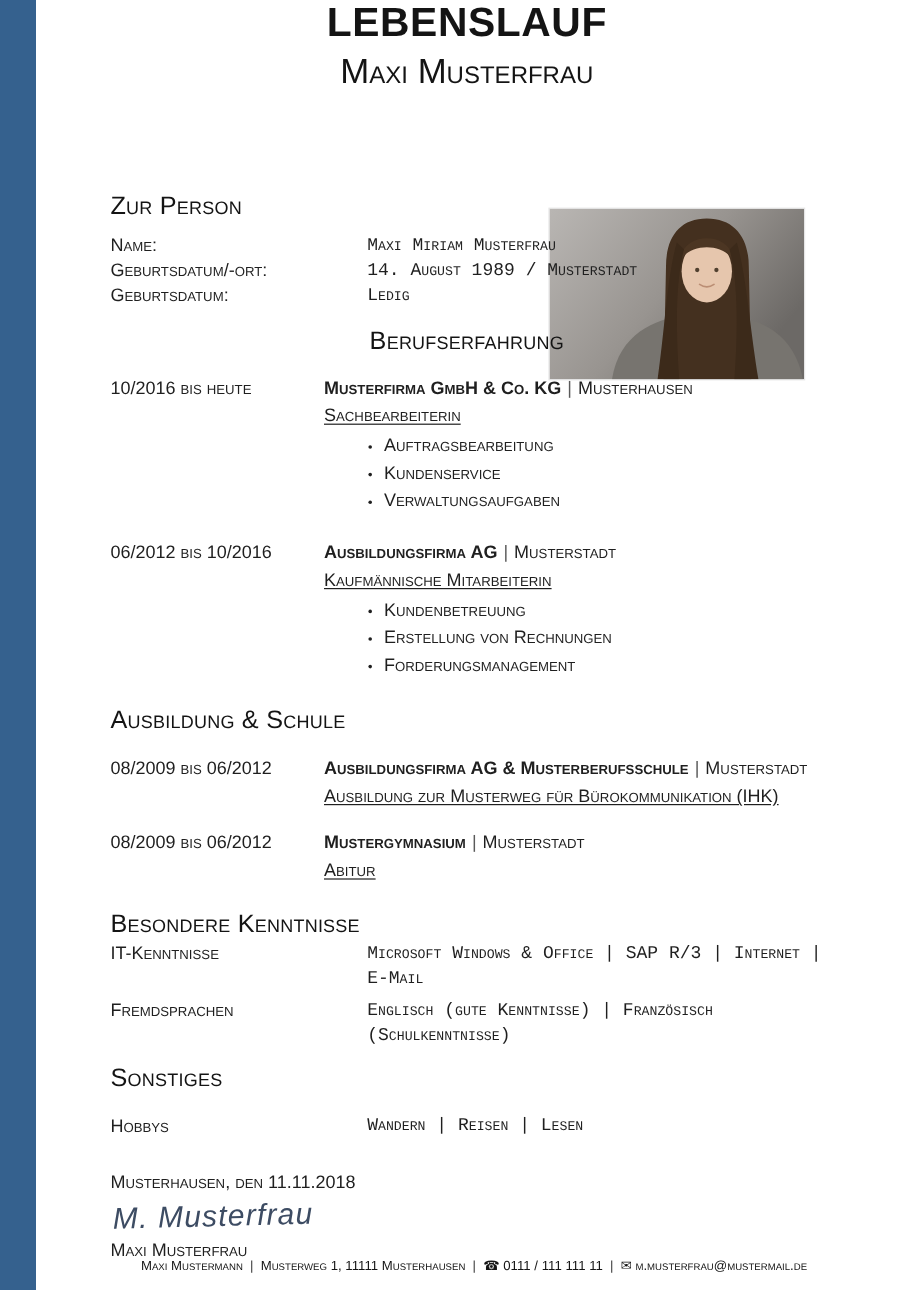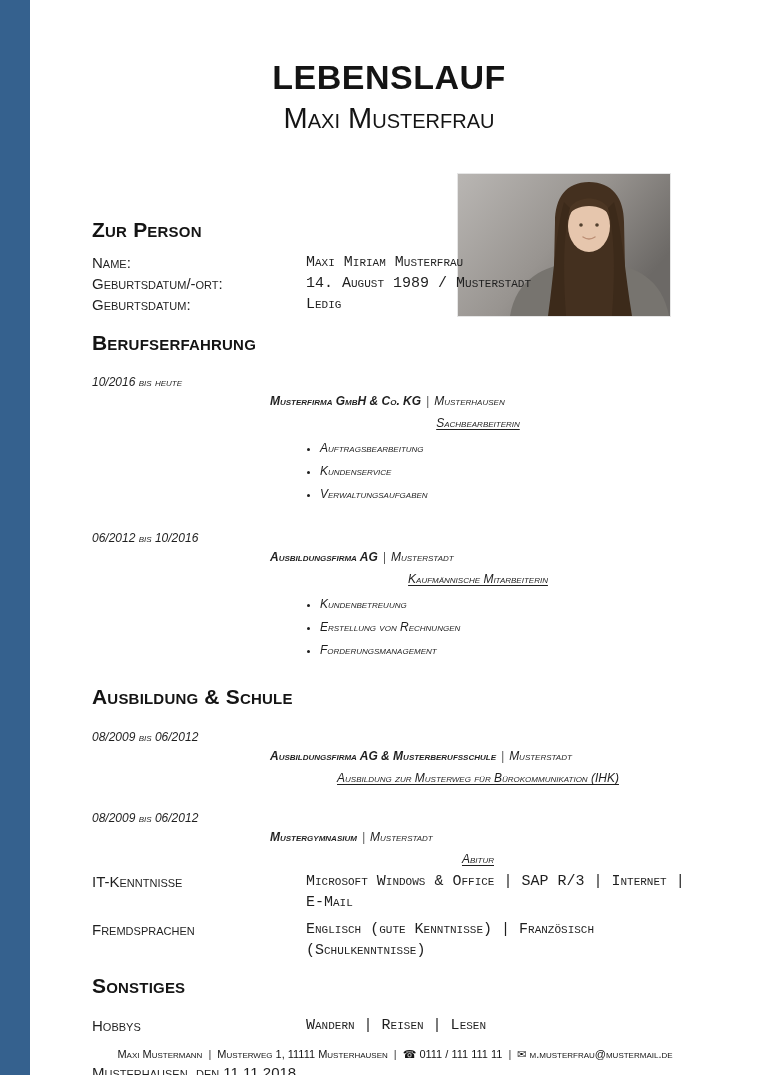--- a/index.html
+++ b/index.html
@@ -16,21 +16,20 @@
     left: 0; top: 0;
     width: 30px; height: 1075px;
     background: #35618e;
   }
   .content {
     position: absolute;
     left: 92px; top: 0;
     width: 594px;
   }
   .doc-title {
-    margin-top: 58px;
     text-align: center;
     font-size: 34px;
     line-height: 38px;
     font-weight: 700;
     letter-spacing: 0.5px;
     text-transform: uppercase;
     color: #141414;
   }
   .doc-subtitle {
     margin-top: 5px;
@@ -45,57 +44,56 @@
     position: absolute;
     left: 458px; top: 174px;
     width: 212px; height: 142px;
     box-shadow: 0 0 0 1px #e6e6e6;
   }
   .photo svg { display: block; width: 100%; height: 100%; }
 
   h2.sec-heading {
     font-size: 21px;
     line-height: 26px;
-    font-weight: 700;
+    font-weight: 400;
     font-variant: small-caps;
     letter-spacing: 0.2px;
     color: #141414;
   }
   #sec-person h2 { margin-top: 82px; }
-  #sec-exp h2    { margin-top: 15px; }
+  #sec-exp h2    { margin-top: 15px; text-align: center; }
   #sec-edu h2    { margin-top: 22px; }
   #sec-skills h2 { margin-top: 21px; }
   #sec-misc h2   { margin-top: 12px; }
 
   .row {
     display: flex;
     font-size: 15px;
     line-height: 21px;
     font-variant: small-caps;
     gap: 36px;
   }
   .row .label { width: 178px; flex: none; }
   .row .value { flex: 1; font-family: Liberation Mono, monospace; }
   #sec-person .rows { margin-top: 9px; }
   #sec-skills .rows { margin-top: 0; }
   #sec-skills .row + .row { margin-top: 6px; }
   #sec-misc .rows { margin-top: 16px; }
 
   .entry {
     display: flex;
-    font-size: 12px;
-    font-variant: small-caps;
-    font-style: italic;
+    font-size: 15px;
+    font-variant: small-caps;
   }
   .entry .date { width: 178px; flex: none; line-height: 22px; }
-  .entry .body { flex: 1; margin-top: 19px; }
+  .entry .body { flex: 1; }
   .entry .line1 { line-height: 22px; }
   .entry .org { font-weight: 700; }
   .entry .sep { color: #5a5a5a; padding: 0 5px; }
-  .entry .role { line-height: 23px; text-decoration: underline; text-underline-offset: 2px; text-align: center; }
+  .entry .role { line-height: 23px; text-decoration: underline; text-underline-offset: 2px; }
   .entry ul.bullets { list-style: disc; margin: 2px 0 0 0; padding-left: 50px; }
   .entry ul.bullets li { line-height: 23px; }
   .entry ul.bullets li::marker { font-size: 11px; }
   #sec-exp .entry-0 { margin-top: 15px; }
   #sec-exp .entry-1 { margin-top: 21px; }
   #sec-edu .entry-0 { margin-top: 16px; }
   #sec-edu .entry-1 { margin-top: 17px; }
 
   .closing { margin-top: 26px; }
   .place-date {
@@ -247,20 +245,21 @@
       <div class="body">
         <div class="line1">
           <span class="org">Mustergymnasium</span><span class="sep">|</span><span class="loc">Musterstadt</span>
         </div>
         <div class="role">Abitur</div>
       </div>
     </div>
   </section>
 
   <section id="sec-skills">
+    <h2 class="sec-heading">Besondere Kenntnisse</h2>
     <div class="rows">
       <div class="row">
         <span class="label">IT-Kenntnisse</span>
         <span class="value">Microsoft Windows &amp; Office | SAP R/3 |  Internet | E-Mail</span>
       </div>
       <div class="row">
         <span class="label">Fremdsprachen</span>
         <span class="value">Englisch (gute Kenntnisse) | Französisch (Schulkenntnisse)</span>
       </div>
     </div>

